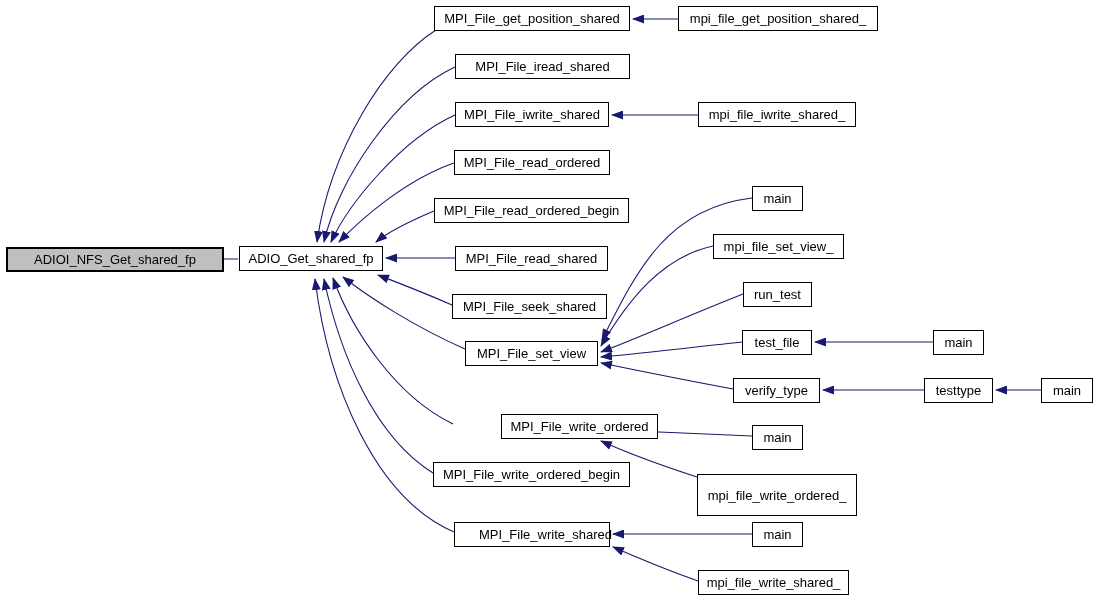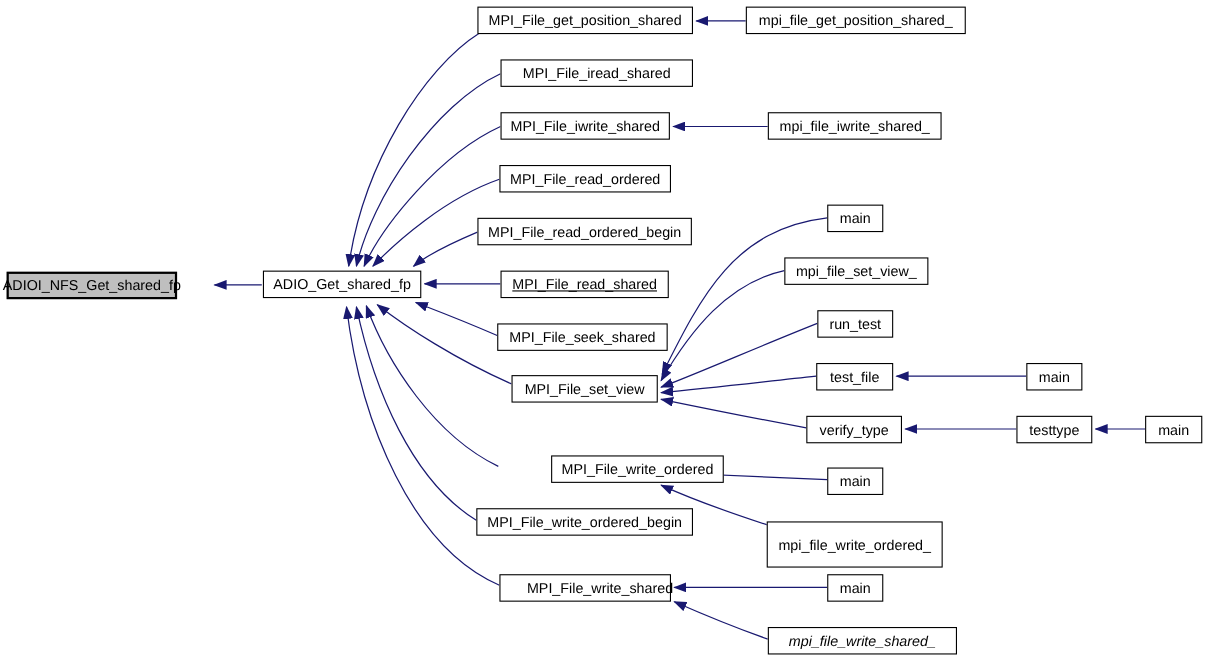--- a/index.html
+++ b/index.html
@@ -85,39 +85,39 @@
     <path class="edge" d="M924,390 L823,390"></path>
     <path class="edge" d="M1041,390 L996,390"></path>
 
     <path class="edge" d="M752,436 L613,430"></path>
     <path class="edge" d="M700,478 C660,465 625,452 601,441"></path>
 
     <path class="edge" d="M752,534 L613,534"></path>
     <path class="edge" d="M698,581 C664,569 638,558 613,547"></path>
   </svg>
 
-  <div class="node highlight" style="left:6px; top:247px; width:155px; height:25px;">ADIOI_NFS_Get_shared_fp</div>
+  <div class="node highlight" style="left:6px; top:247px; width:218px; height:25px;">ADIOI_NFS_Get_shared_fp</div>
 
   <div class="node" style="left:239px; top:246px; width:144px; height:25px;">ADIO_Get_shared_fp</div>
 
   <div class="node" style="left:434px; top:6px; width:196px; height:25px;">MPI_File_get_position_shared</div>
 
   <div class="node" style="left:678px; top:6px; width:200px; height:25px;">mpi_file_get_position_shared_</div>
 
   <div class="node" style="left:455px; top:54px; width:175px; height:25px;">MPI_File_iread_shared</div>
 
   <div class="node" style="left:455px; top:102px; width:154px; height:25px;">MPI_File_iwrite_shared</div>
 
   <div class="node" style="left:698px; top:102px; width:158px; height:25px;">mpi_file_iwrite_shared_</div>
 
   <div class="node" style="left:454px; top:150px; width:156px; height:25px;">MPI_File_read_ordered</div>
 
   <div class="node" style="left:434px; top:198px; width:195px; height:25px;">MPI_File_read_ordered_begin</div>
 
-  <div class="node" style="left:455px; top:246px; width:153px; height:25px;text-decoration:underline;">MPI_File_read_shared</div>
+  <div class="node" style="left:455px; top:246px; width:153px; height:25px;">MPI_File_read_shared</div>
 
   <div class="node" style="left:452px; top:294px; width:155px; height:25px;">MPI_File_seek_shared</div>
 
   <div class="node" style="left:465px; top:341px; width:133px; height:25px;">MPI_File_set_view</div>
 
   <div class="node" style="left:752px; top:186px; width:51px; height:25px;">main</div>
 
   <div class="node" style="left:713px; top:234px; width:131px; height:25px;">mpi_file_set_view_</div>
 
   <div class="node" style="left:743px; top:282px; width:69px; height:25px;">run_test</div>
@@ -137,15 +137,15 @@
   <div class="node" style="left:752px; top:425px; width:51px; height:25px;">main</div>
 
   <div class="node" style="left:433px; top:462px; width:197px; height:25px;">MPI_File_write_ordered_begin</div>
 
   <div class="node" style="left:697px; top:474px; width:160px; height:42px;">mpi_file_write_ordered_</div>
 
   <div class="node" style="left:454px; top:522px; width:156px; height:25px;padding-left:27px;">MPI_File_write_shared</div>
 
   <div class="node" style="left:752px; top:522px; width:51px; height:25px;">main</div>
 
-  <div class="node" style="left:698px; top:570px; width:172px; height:25px;font-style:italic;">mpi_file_write_shared_</div>
+  <div class="node" style="left:698px; top:570px; width:151px; height:25px;">mpi_file_write_shared_</div>
 
 </div>
 
 </body></html>

